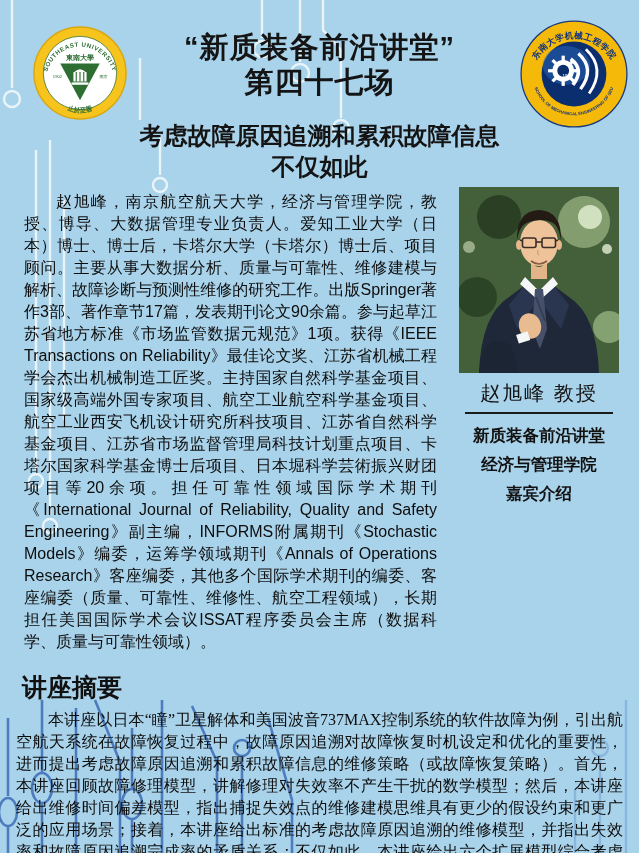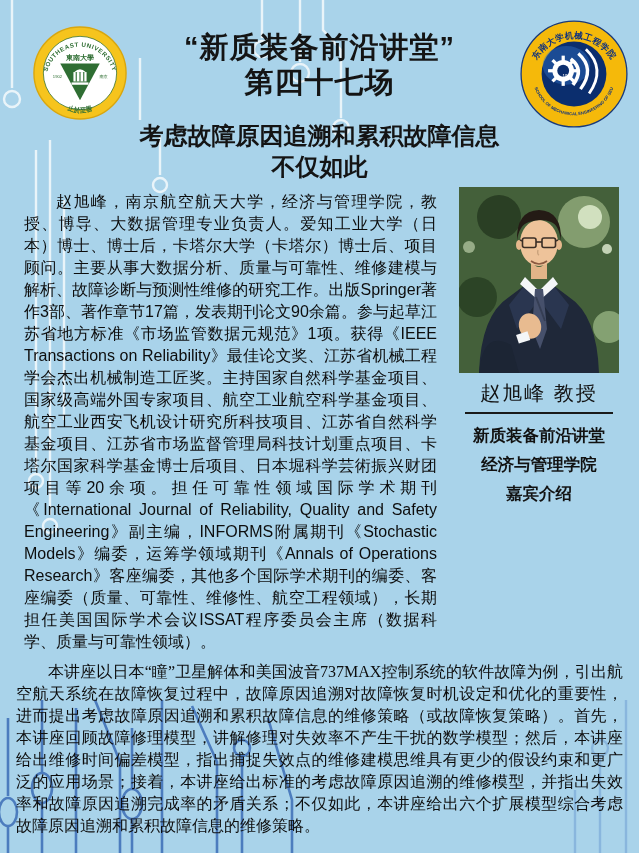--- a/index.html
+++ b/index.html
@@ -198,15 +198,16 @@
         </g>
       </svg>
       <div class="caption-name">赵旭峰  教授</div>
       <div class="caption-rule"></div>
       <div class="caption-line">新质装备前沿讲堂</div>
       <div class="caption-line">经济与管理学院</div>
       <div class="caption-line">嘉宾介绍</div>
     </div>
   </div>
 
+  <div class="section-heading">讲座摘要</div>
   <p class="abstract-text">本讲座以日本“瞳”卫星解体和美国波音737MAX控制系统的软件故障为例，引出航空航天系统在故障恢复过程中，故障原因追溯对故障恢复时机设定和优化的重要性，进而提出考虑故障原因追溯和累积故障信息的维修策略（或故障恢复策略）。首先，本讲座回顾故障修理模型，讲解修理对失效率不产生干扰的数学模型；然后，本讲座给出维修时间偏差模型，指出捕捉失效点的维修建模思维具有更少的假设约束和更广泛的应用场景；接着，本讲座给出标准的考虑故障原因追溯的维修模型，并指出失效率和故障原因追溯完成率的矛盾关系；不仅如此，本讲座给出六个扩展模型综合考虑故障原因追溯和累积故障信息的维修策略。</p>
 
 </div>
 
 </body></html>

